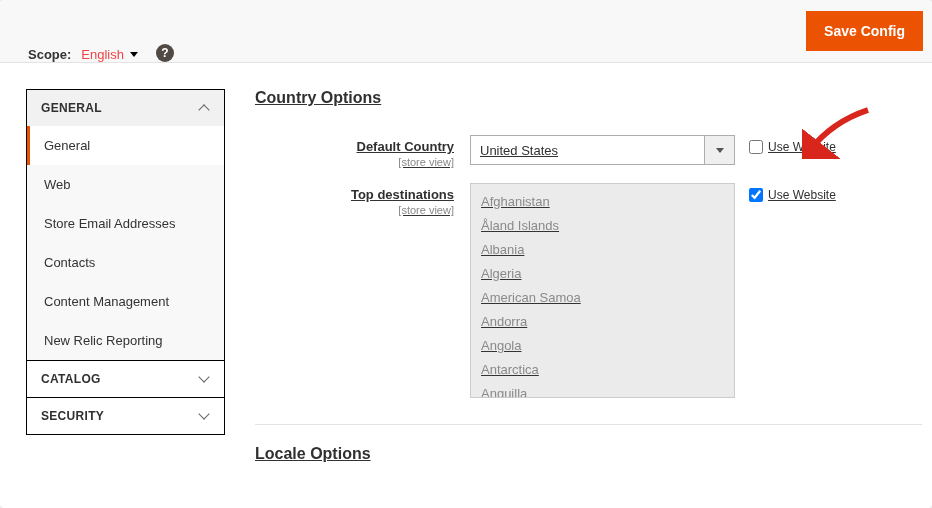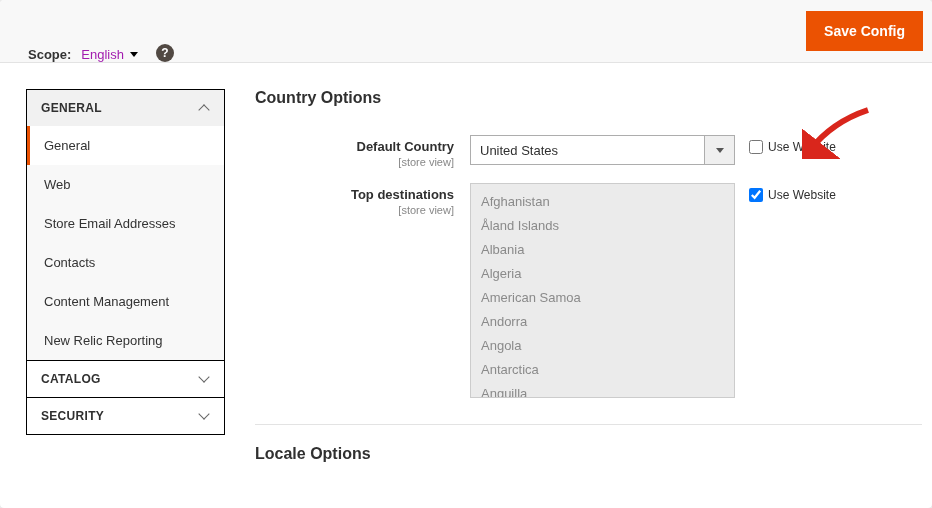--- a/index.html
+++ b/index.html
@@ -20,21 +20,21 @@
     background: #f8f8f8;
     border-bottom: 1px solid #e3e3e3;
     display: flex;
     align-items: flex-end;
     padding: 0 0 0 28px;
     position: relative;
   }
   .scope-label { font-weight: 600; font-size: 13px; margin-right: 10px; }
   .scope-select {
     display: inline-flex; align-items: center; cursor: pointer;
-    font-size: 13px; color: #a21caf;
+    font-size: 13px; color: #ef4444;
   }
   .scope-select .caret {
     margin-left: 6px; width: 0; height: 0;
     border-left: 4px solid transparent;
     border-right: 4px solid transparent;
     border-top: 5px solid #000;
   }
   .help-icon {
     margin-left: 18px;
     width: 18px; height: 18px; border-radius: 50%;
@@ -99,20 +99,21 @@
     border-left: 3px solid #eb5202;
     font-weight: 400;
     background: #fff;
   }
   .side-item:not(.active) { background: #f8f8f8; }
 
   .main {
     flex: 1;
     padding: 26px 10px 4px 30px;
     overflow-y: auto;
+    text-decoration: underline;
   }
   .section-title {
     font-size: 16px;
     font-weight: 600;
     color: #303030;
     margin-bottom: 28px;
   }
   .form-row {
     display: flex;
     align-items: flex-start;

